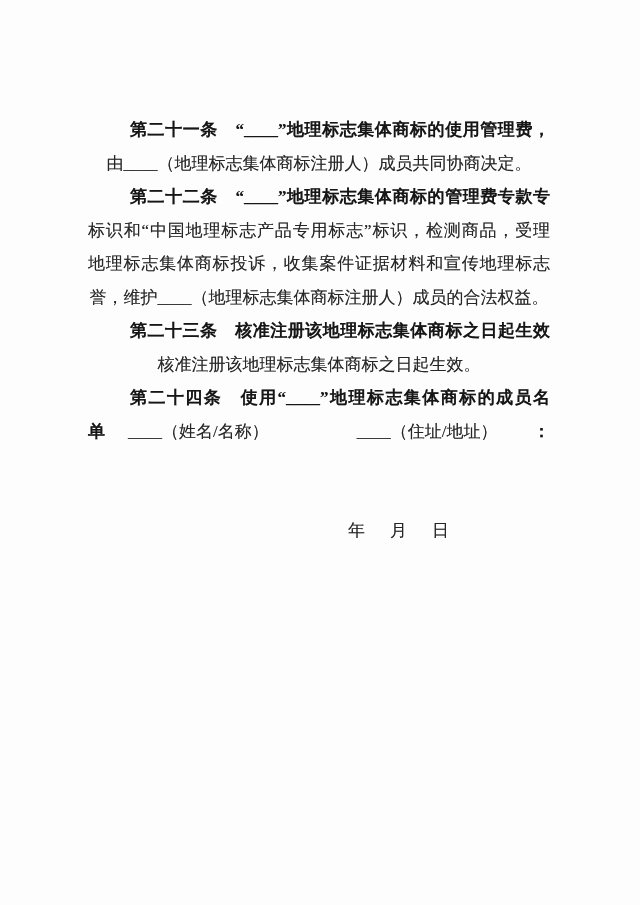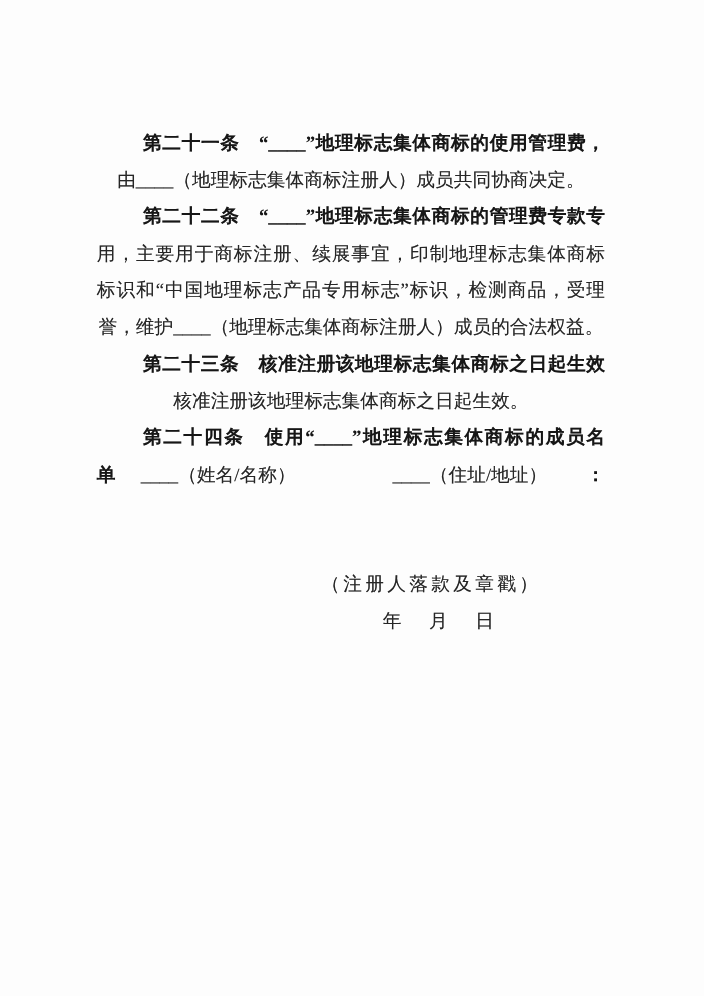--- a/index.html
+++ b/index.html
@@ -67,31 +67,30 @@
 </head>
 <body>
 
 <div class="page">
   <div class="doc-body">
 
     <div id="lines-container">
         <div class="line bold indent fill">第二十一条　“____”地理标志集体商标的使用管理费，</div>
         <div class="line">由____（地理标志集体商标注册人）成员共同协商决定。</div>
         <div class="line bold indent fill">第二十二条　“____”地理标志集体商标的管理费专款专</div>
-        <div class="line fill">用，主要用于商标注册、续展事宜，印制地理标志集体商标</div>
         <div class="line fill">标识和“中国地理标志产品专用标志”标识，检测商品，受理</div>
+        <div class="line fill">地理标志集体商标投诉，收集案件证据材料和宣传地理标志</div>
         <div class="line">誉，维护____（地理标志集体商标注册人）成员的合法权益。</div>
         <div class="line bold indent fill">第二十三条　核准注册该地理标志集体商标之日起生效</div>
         <div class="line">核准注册该地理标志集体商标之日起生效。</div>
         <div class="line bold indent fill">第二十四条　使用“____”地理标志集体商标的成员名单：</div>
       </div>
 
     <div class="members-row">
       <span class="member-name">____（姓名/名称）</span><span class="member-address">____（住址/地址）</span>
     </div>
 
     <div class="signature-block">
-      <div class="seal-line">（注册人落款及章戳）</div>
       <div class="date-line">年　月　日</div>
     </div>
 
   </div>
 </div>
 
 </body></html>

